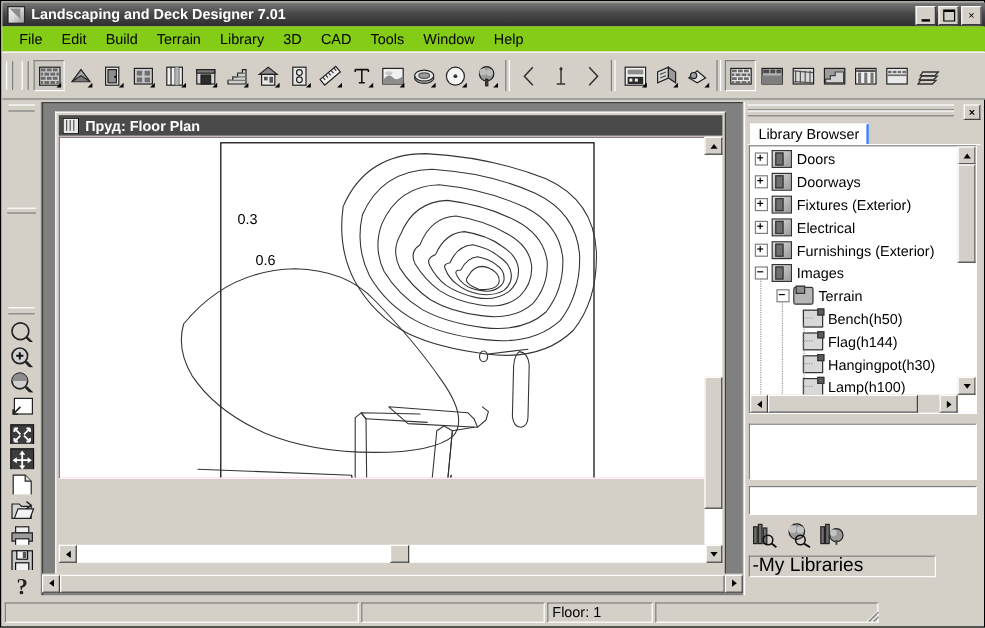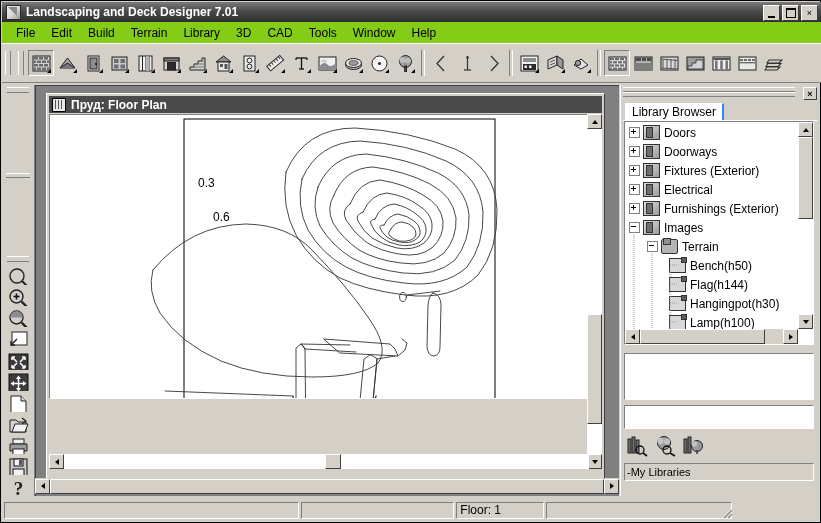--- a/index.html
+++ b/index.html
@@ -162,25 +162,25 @@
     background:#fff;box-sizing:border-box;
     border-top:1px solid #808080;border-left:1px solid #808080;
     border-right:1px solid #fff;border-bottom:1px solid #fff;}
   #libbox2{position:absolute;left:3px;top:320px;width:190px;height:24px;
     background:#fff;box-sizing:border-box;
     border-top:1px solid #808080;border-left:1px solid #808080;
     border-right:1px solid #fff;border-bottom:1px solid #fff;}
   #libbtnrow{position:absolute;left:3px;top:348px;width:190px;height:28px;display:flex;}
   .libbtn{width:27px;height:26px;background:#d4d0c8;position:relative;
     border:1px solid transparent;box-sizing:border-box;margin-right:1px;}
-  #libstatus{position:absolute;left:3px;top:378px;width:190px;height:18px;
+  #libstatus{position:absolute;left:3px;top:378px;width:156px;height:18px;
     background:#d4d0c8;box-sizing:border-box;
     border-top:1px solid #808080;border-left:1px solid #808080;
     border-right:1px solid #fff;border-bottom:1px solid #fff;
-    font-size:11px;line-height:16px;padding-left:2px;}
+    font-size:16px;line-height:16px;padding-left:2px;}
 
   
   #statusbar{position:absolute;left:1px;bottom:1px;width:734px;height:22px;
     background:#d4d0c8;display:flex;align-items:center;box-sizing:border-box;
     padding:2px 2px;}
   .sfield{height:17px;background:#d4d0c8;box-sizing:border-box;
     border-top:1px solid #808080;border-left:1px solid #808080;
     border-right:1px solid #fff;border-bottom:1px solid #fff;
     font-size:12px;line-height:15px;padding-left:3px;margin-right:2px;}
   #grip{width:14px;height:14px;position:absolute;right:2px;bottom:1px;}

